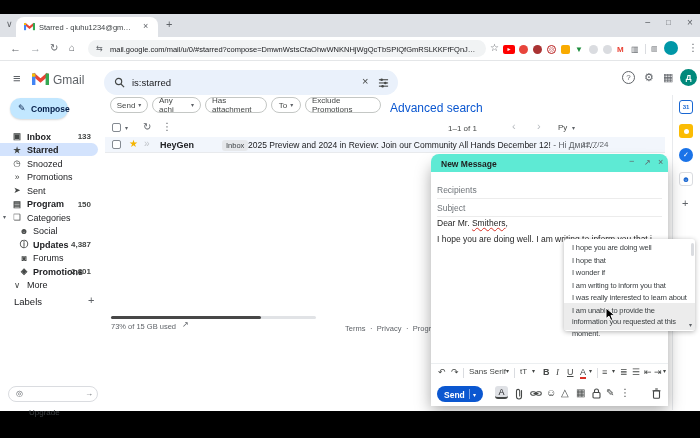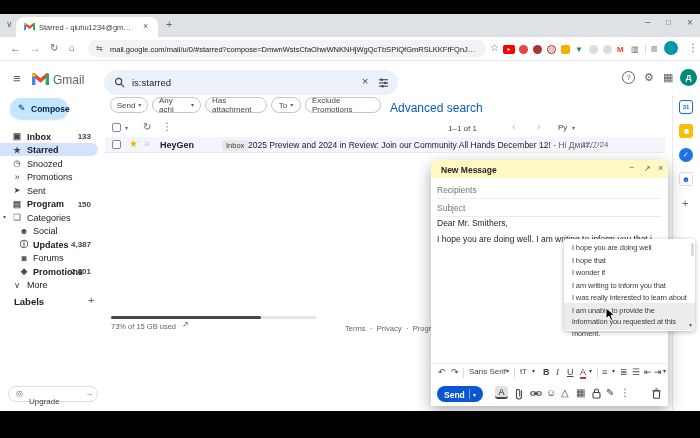--- a/index.html
+++ b/index.html
@@ -27,21 +27,21 @@
 .navrow.sub .lbl{left:33px}
 .sel{background:#d3e3fd}
 .bold{font-weight:700}
 .chip{position:absolute;top:97px;height:16px;border:1px solid #c4c7c5;border-radius:8px;background:#fff;color:#444746;font-size:8px;display:flex;align-items:center;justify-content:center;gap:3px;padding:0 6px}
 .cb{position:absolute;width:9px;height:9px;border:1px solid #848a91;border-radius:2px;background:#fff}
 .erow{position:absolute;left:105px;top:137px;width:560px;height:16px;background:#f2f6fc;border-bottom:1px solid #e8eaed}
 .badge{position:absolute;left:222px;top:139.5px;height:11px;padding:0 4px;background:#e6e8eb;border-radius:3px;font-size:7.5px;color:#3c4043;line-height:11px}
 .panel{position:absolute;left:672px;top:95px;width:28px;height:315px;background:#fff;border-left:1px solid #e8eaed}
 .pico{position:absolute;left:679px;width:14px;height:14px;border-radius:3px;display:flex;align-items:center;justify-content:center}
 .compose{position:absolute;left:431px;top:162px;width:237px;height:244px;background:#fff;border-radius:8px 8px 0 0;box-shadow:0 4px 16px rgba(0,0,0,.35)}
-.chead{position:absolute;left:431px;top:160px;width:237px;height:18px;background:#fef9c3;border-radius:8px 8px 0 0}
+.chead{position:absolute;left:431px;top:154px;width:237px;height:18px;background:#5eead4;border-radius:8px 8px 0 0}
 .cfield{position:absolute;left:437px;width:225px;height:18px;border-bottom:1px solid #ececec;font-size:8.5px;color:#70757a;line-height:18px}
 .ctool{position:absolute;left:431px;top:363px;width:237px;height:20px;border-top:1px solid #eceff1}
 .tico{position:absolute;top:368px;font-size:9px;color:#444746;line-height:1}
 .bico{position:absolute;top:388px;font-size:10px;color:#444746;line-height:1}
 .sendbtn{position:absolute;left:437px;top:386px;width:46px;height:16px;border-radius:9px;background:#0b57d0;color:#fff}
 .sugg{position:absolute;left:564px;top:239px;width:131px;height:92px;background:#fff;border-radius:3px;box-shadow:0 1px 5px rgba(0,0,0,.3);z-index:40}
 .sgi{position:absolute;left:572px;font-size:7.5px;letter-spacing:-.15px;color:#3c4043;white-space:nowrap;z-index:41}
 .sgsel{position:absolute;left:564px;top:303px;width:131px;height:27px;background:#ececec;z-index:41}
 .vsep{position:absolute;width:1px;height:10px;background:#dadce0}
 .store-track{position:absolute;left:111px;top:316px;width:205px;height:3px;background:#e1e3e6;border-radius:2px}
@@ -177,26 +177,26 @@
   </div>
   <div class="navrow sub bold" style="top:264px">
     <span class="cico">◈</span>
     <span class="lbl">Promotions</span>
     <span class="cnt">2,801</span>
   </div>
   <div class="navrow" style="top:277.5px">
     <span class="cico">∨</span>
     <span class="lbl">More</span>
   </div>
-  <span class="s" style="left:14px;top:296px;font-size:9.5px;font-weight:700;color:#202124">Labels</span>
+  <span class="s" style="left:14px;top:296px;font-size:9.5px;font-weight:400;color:#202124">Labels</span>
   <span class="s ic" style="left:88px;top:295px;font-size:11px">+</span>
 
   <div class="s" style="left:8px;top:386px;width:90px;height:16px;border:1px solid #dadce0;border-radius:9px;background:#fff">
     <span class="s ic" style="left:7px;top:3px;font-size:8px">◎</span>
-    <span class="s" style="left:20px;top:10px;font-size:8px;color:#3c4043">Upgrade</span>
+    <span class="s" style="left:20px;top:21px;font-size:8px;color:#3c4043">Upgrade</span>
     <span class="s ic" style="left:76px;top:3px;font-size:8px">→</span>
   </div>
 
   <div class="chip" style="left:110px;width:38px">
     <span>Send</span>
     <span class="ic" style="font-size:6px">▾</span>
   </div>
   <div class="chip" style="left:152px;width:49px">
     <span>Any achi</span>
     <span class="ic" style="font-size:6px">▾</span>
@@ -266,21 +266,21 @@
   <div class="chead">
     <span class="s" style="left:10px;top:5px;font-size:8.5px;font-weight:700;color:#1f1f1f">New Message</span>
     <span class="s ic" style="left:198px;top:3px;font-size:9px">−</span>
     <span class="s ic" style="left:213px;top:5px;font-size:8px">↗</span>
     <span class="s ic" style="left:227px;top:4px;font-size:9px">×</span>
   </div>
   <div class="cfield" style="top:199px">Subject</div>
   <div class="cfield" style="top:181px">Recipients</div>
   <div class="s" style="left:437px;top:218px;width:225px;height:144px;font-size:8.5px;color:#1f1f1f">
     <div>
-      <span>Dear Mr. </span><span style="text-decoration-style:wavy;text-decoration-color:#d93025;text-decoration-thickness:1px">Smithers</span><span>,</span>
+      <span>Dear Mr. </span><span style="text-decoration:underline;text-decoration-style:wavy;text-decoration-color:#d93025;text-decoration-thickness:1px">Smithers</span><span>,</span>
     </div>
     <div style="margin-top:6px">I hope you are doing well. I am writing to inform you that i</div>
   </div>
 
   <div class="ctool"></div>
   <span class="tico" style="left:438px">↶</span>
   <span class="tico" style="left:451px">↷</span>
   <span class="vsep" style="left:463px;top:368px"></span>
   <span class="tico" style="left:469px;font-size:8px">Sans Serif</span>
   <span class="tico" style="left:506px;font-size:6px">▾</span>

